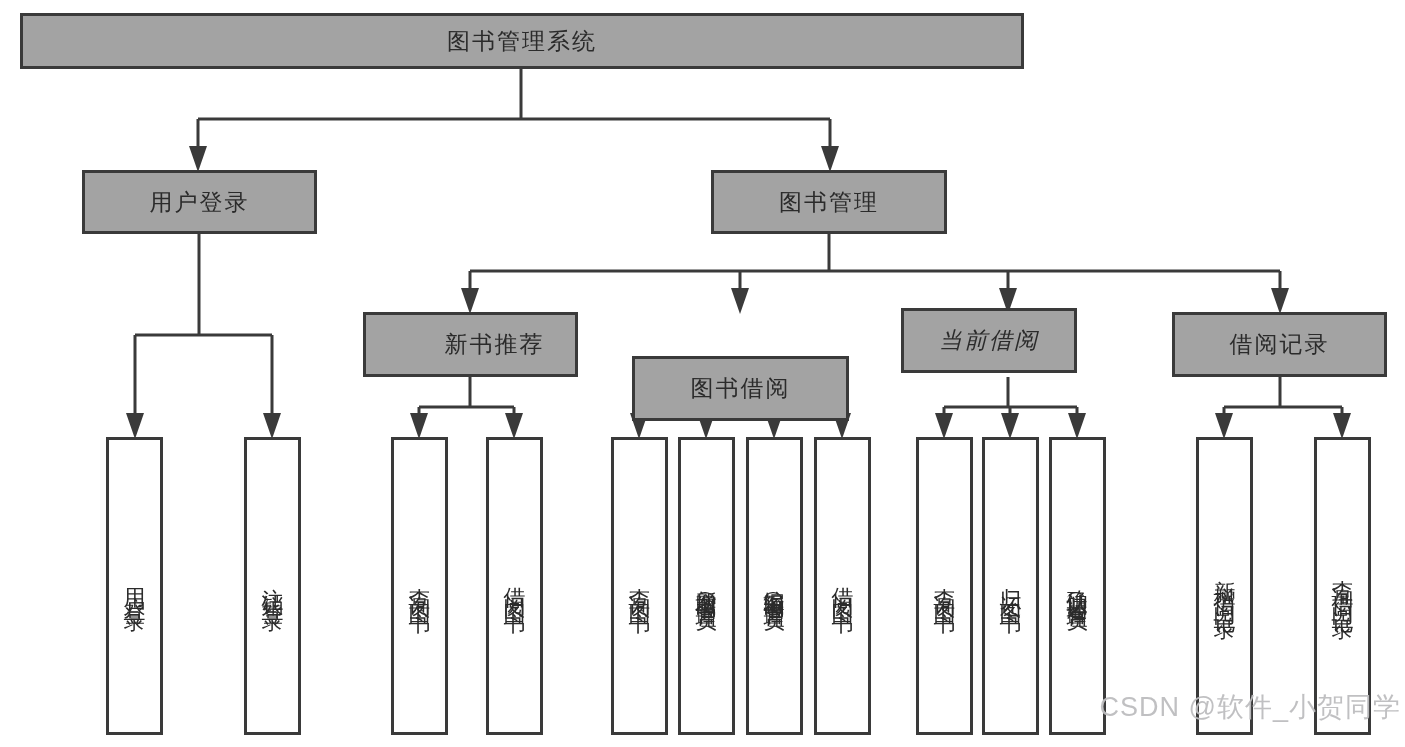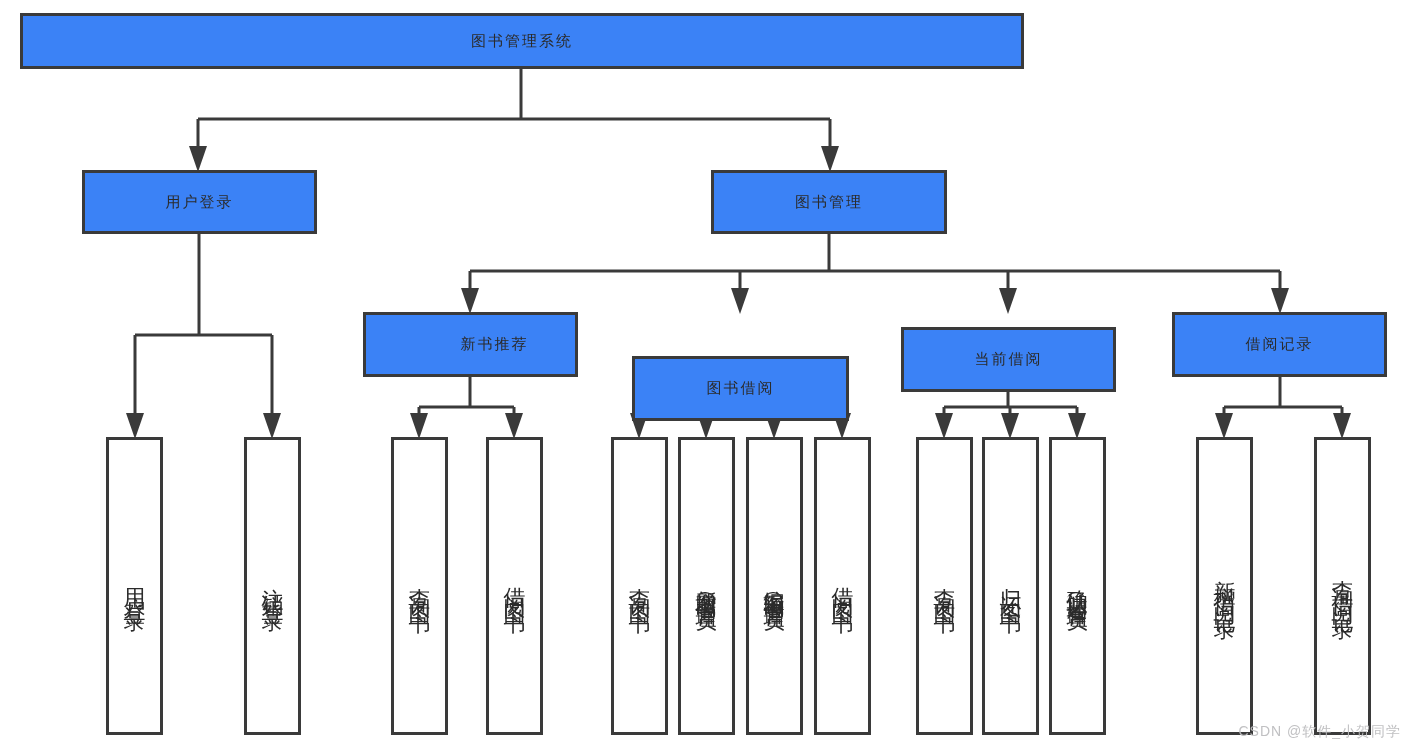--- a/index.html
+++ b/index.html
@@ -12,25 +12,25 @@
     position: relative;
     width: 1405px; height: 747px;
     background: #ffffff;
     overflow: hidden;
   }
   .connectors {
     position: absolute; left: 0; top: 0; z-index: 1;
   }
   .node {
     position: absolute; z-index: 2;
-    background: #3b82f6;
+    background: #a3a3a3;
     border: 3px solid #3a3a3a;
     display: flex; align-items: center; justify-content: center;
     color: #2b2b2b;
-    font-size: 15px;
+    font-size: 23px;
     letter-spacing: 2px;
     white-space: nowrap;
   }
   .leaf {
     position: absolute; z-index: 2;
     top: 437px; width: 57px; height: 298px;
     background: #ffffff;
     border: 3px solid #3a3a3a;
     display: flex; align-items: center; justify-content: center;
     color: #2b2b2b;
@@ -40,22 +40,22 @@
     font-size: 22px;
     letter-spacing: 8px;
     line-height: 1;
   }
   .leaf.long .vtext {
     font-size: 21px;
     letter-spacing: 3px;
   }
   .watermark {
     position: absolute; z-index: 5;
-    right: 4px; bottom: 6px;
-    font-size: 14px;
+    right: 4px; bottom: 22px;
+    font-size: 27px;
     letter-spacing: 1px;
     color: rgba(189, 189, 191, 0.95);
     white-space: nowrap;
   }
 </style>
 </head>
 <body>
 
 <div class="stage">
 
@@ -90,21 +90,21 @@
     </g>
   </svg>
 
   <div class="node" style="left:20px; top:13px; width:1004px; height:56px;">图书管理系统</div>
 
   <div class="node" style="left:82px; top:170px; width:235px; height:64px;">用户登录</div>
   <div class="node" style="left:711px; top:170px; width:236px; height:64px;">图书管理</div>
 
   <div class="node" style="left:363px; top:312px; width:215px; height:65px;padding-left:48px;">新书推荐</div>
   <div class="node" style="left:632px; top:312px; width:217px; height:65px;margin-top:44px;">图书借阅</div>
-  <div class="node" style="left:901px; top:327px; width:215px; height:65px;">当前借阅</div>
+  <div class="node" style="left:901px; top:308px; width:176px; height:65px;font-style:italic;">当前借阅</div>
   <div class="node" style="left:1172px; top:312px; width:215px; height:65px;">借阅记录</div>
 
   <div class="leaf" style="left:106px;">
     <span class="vtext">用户登录</span>
   </div>
   <div class="leaf" style="left:244px;">
     <span class="vtext">注销登录</span>
   </div>
   <div class="leaf" style="left:391px;">
     <span class="vtext">查询图书</span>

